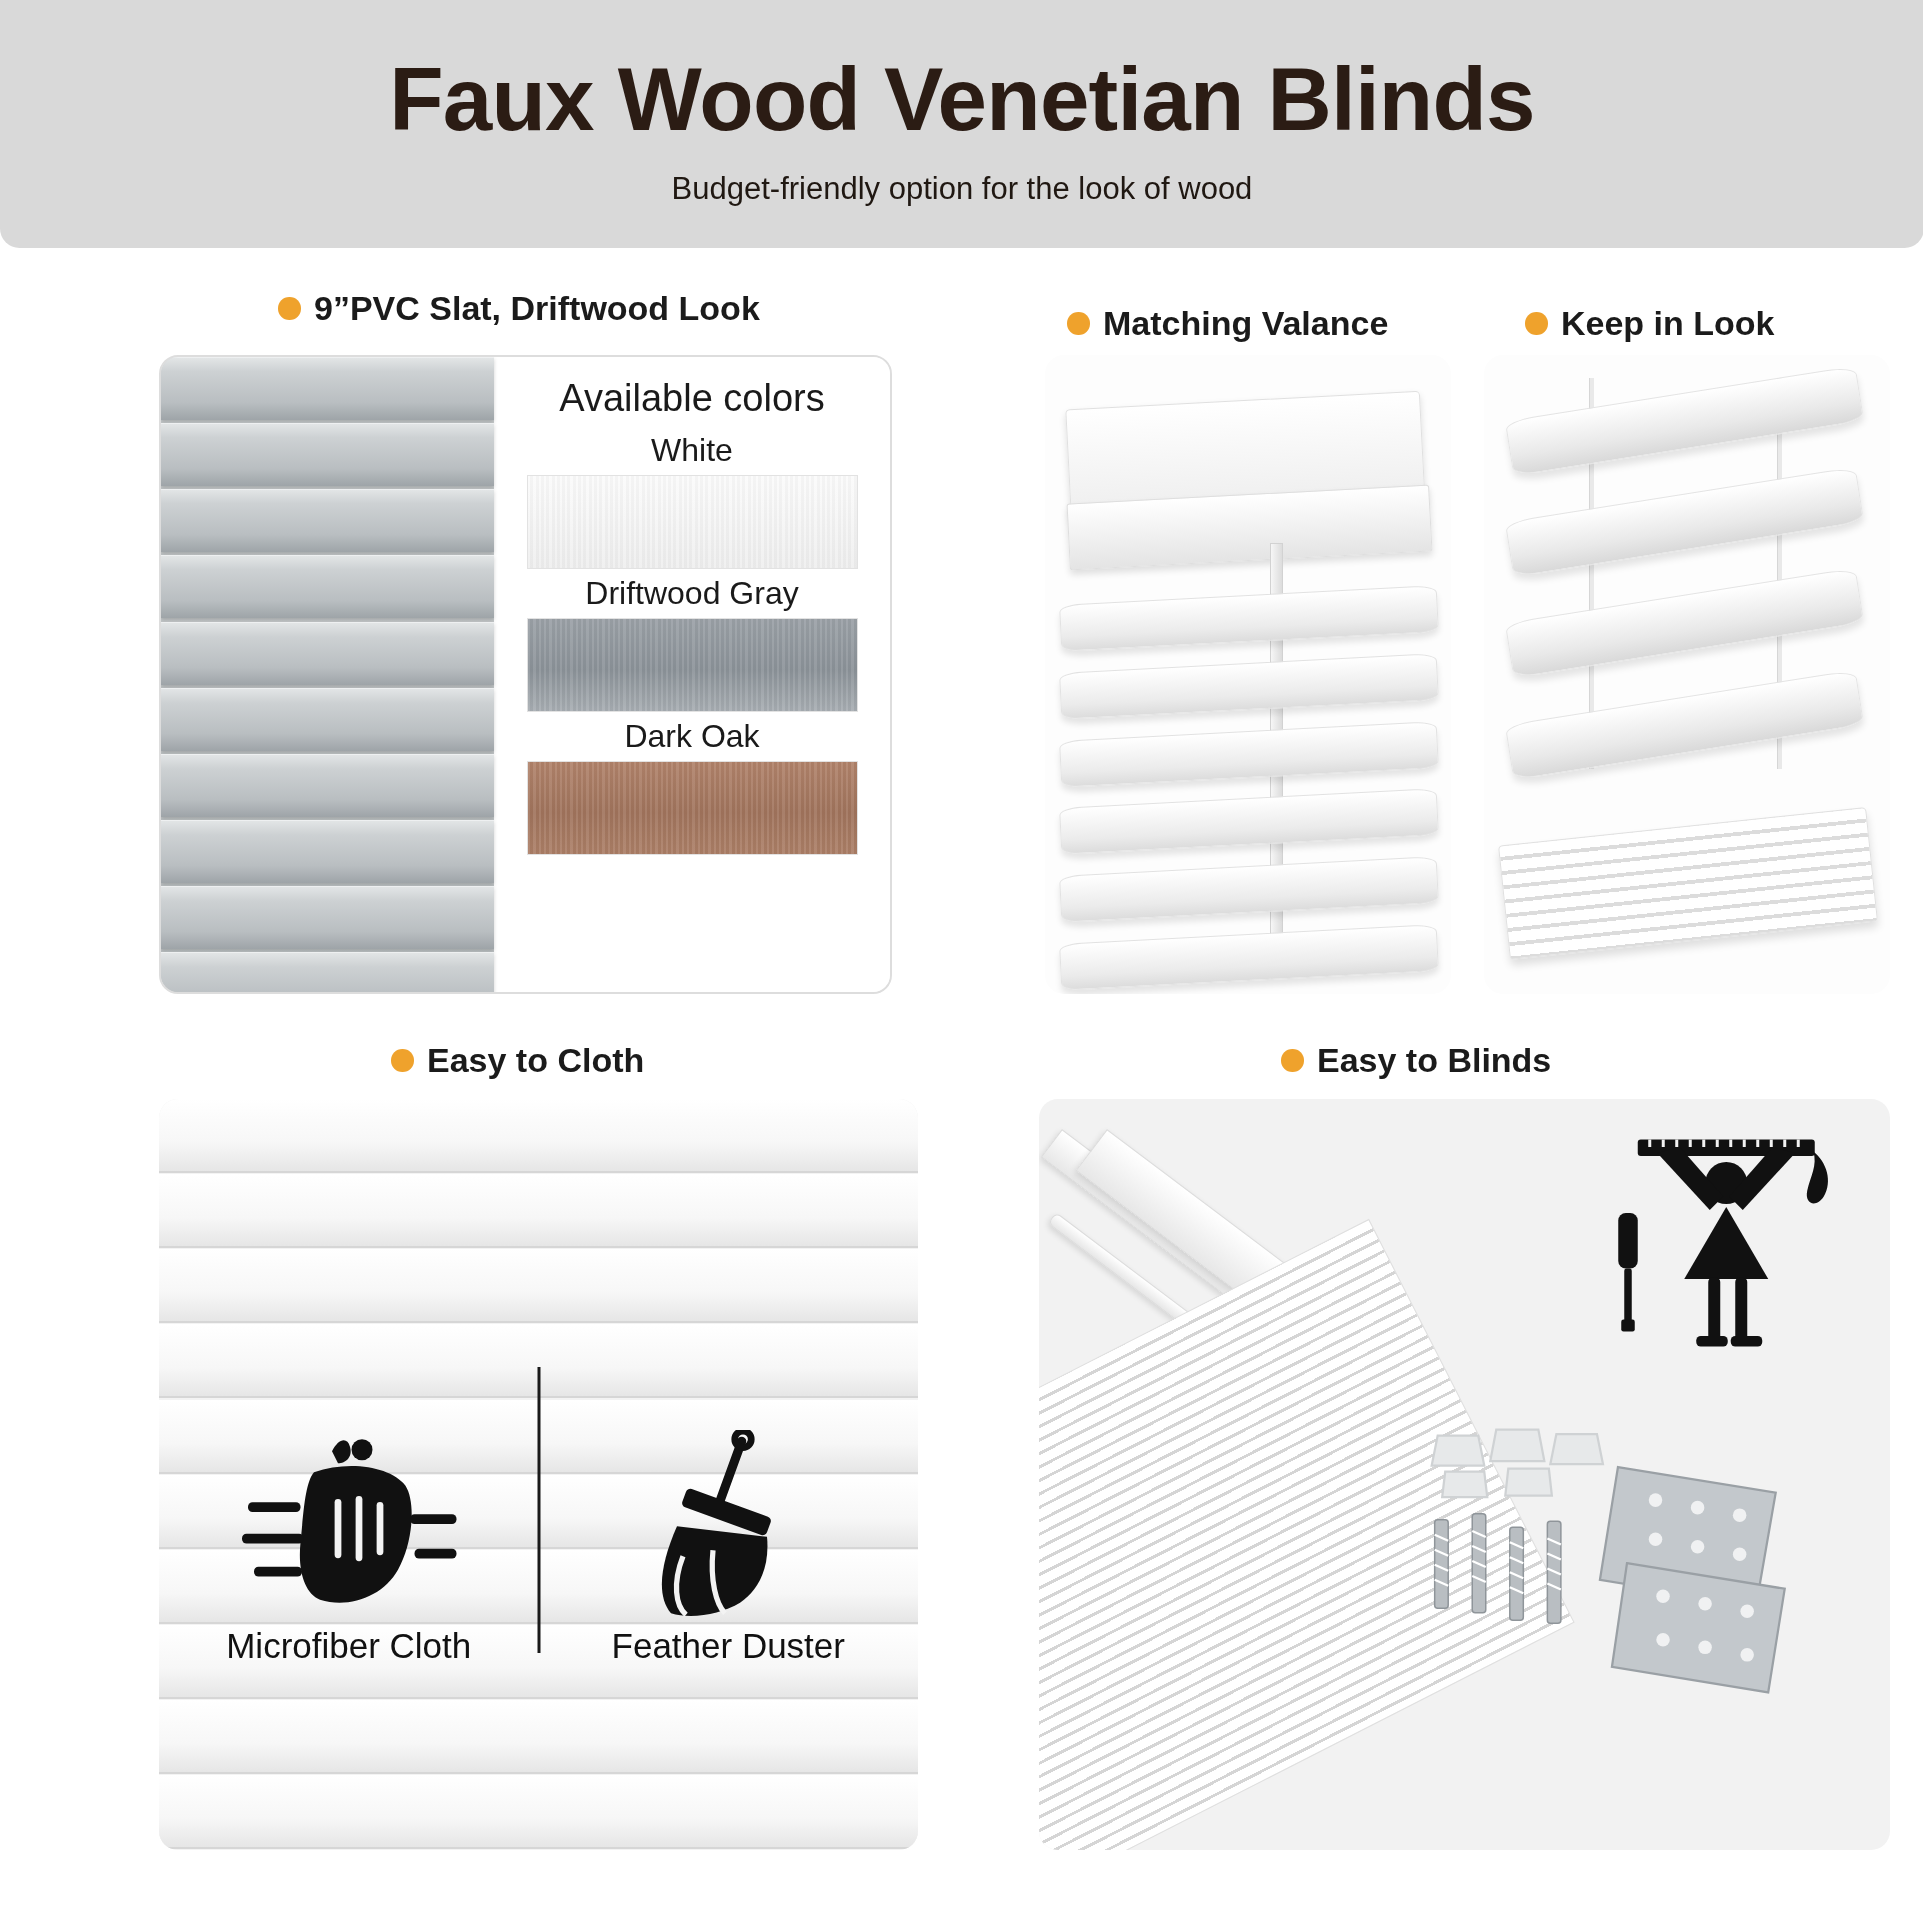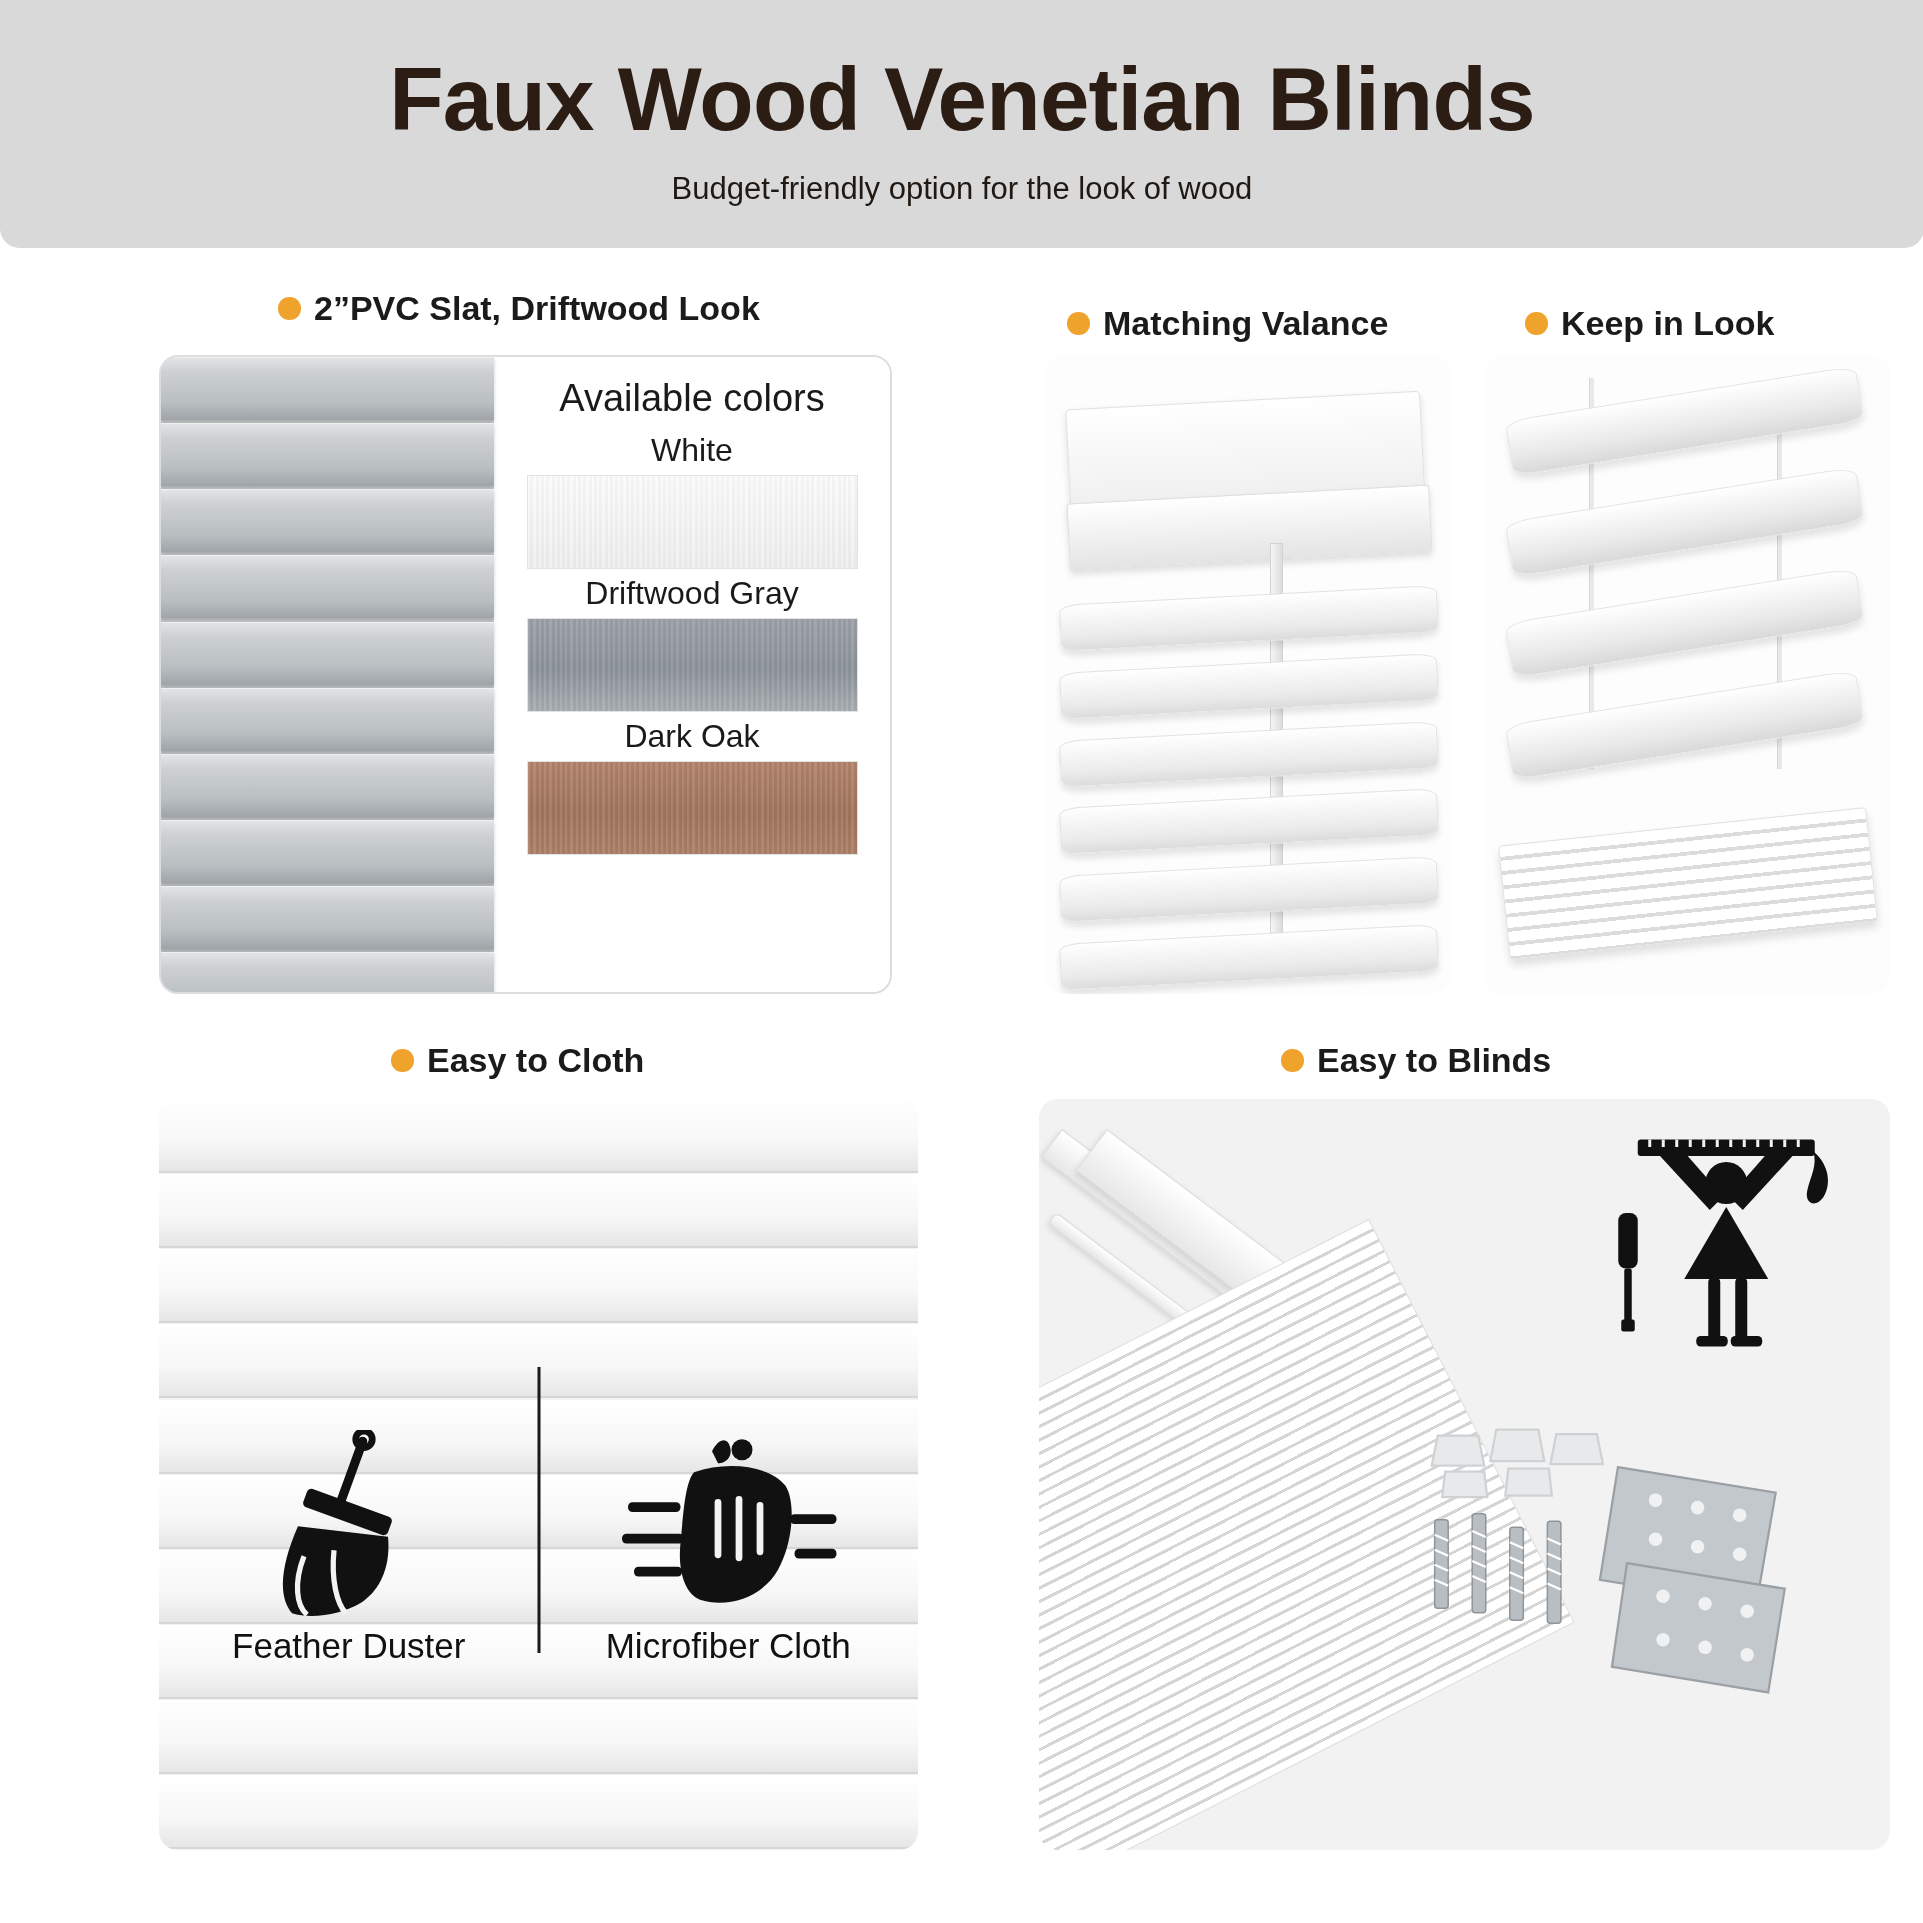--- a/index.html
+++ b/index.html
@@ -316,21 +316,21 @@
 </head>
 <body>
 
 <div class="header">
   <div class="header-title">Faux Wood Venetian Blinds</div>
   <div class="header-sub">Budget-friendly option for the look of wood</div>
 </div>
 
 <div class="label-row" style="left:278px; top:289px;">
   <span class="dot"></span>
-  <span class="label-text">2”PVC Slat, Driftwood Look</span>
+  <span class="label-text">9”PVC Slat, Driftwood Look</span>
 </div>
 
 <div class="label-row" style="left:1067px; top:304px;">
   <span class="dot"></span>
   <span class="label-text">Matching Valance</span>
 </div>
 
 <div class="label-row" style="left:1525px; top:304px;">
   <span class="dot"></span>
   <span class="label-text">Keep in Look</span>
@@ -410,36 +410,20 @@
     <div class="cs" style="top:301px"></div>
     <div class="cs" style="top:376px"></div>
     <div class="cs" style="top:451px"></div>
     <div class="cs" style="top:526px"></div>
     <div class="cs" style="top:601px"></div>
     <div class="cs" style="top:676px"></div>
   </div>
 
   <div class="clean-overlay">
     <div class="clean-divider"></div>
-
-    <div class="clean-half">
-      <div class="glyph">
-        <svg width="180" height="188" viewBox="0 0 240 250">
-          <g fill="#111111">
-            <rect x="118" y="6" width="12" height="96" rx="6" transform="rotate(20 124 54)"></rect>
-            <circle cx="140" cy="12" r="11" fill="none" stroke="#111" stroke-width="9"></circle>
-            <rect x="58" y="96" width="120" height="26" rx="6" transform="rotate(20 118 109)"></rect>
-            <path d="M52 128 C30 178 24 220 44 244 C70 252 110 246 136 230 C160 214 176 184 172 142 Z"></path>
-            <path d="M60 168 C46 204 50 234 64 246" stroke="#f3f3f3" stroke-width="7" fill="none"></path>
-            <path d="M100 160 C96 200 104 232 116 244" stroke="#f3f3f3" stroke-width="7" fill="none"></path>
-          </g>
-        </svg>
-      </div>
-      <div class="clean-caption">Feather Duster</div>
-    </div>
 
     <div class="clean-half">
       <div class="glyph">
         <svg width="225" height="188" viewBox="0 0 300 250">
           <g fill="#111111">
             <path d="M128 28 C136 12 148 8 152 22 C156 36 146 44 136 44 Z"></path>
             <circle cx="168" cy="26" r="14"></circle>
             <path d="M104 56 C150 40 206 48 226 74 C240 96 236 150 216 186 C196 222 150 238 112 226 C92 218 82 188 86 150 C90 110 92 70 104 56 Z"></path>
             <rect x="16" y="96" width="70" height="13" rx="6"></rect>
             <rect x="8" y="138" width="82" height="13" rx="6"></rect>
@@ -448,20 +432,36 @@
             <rect x="238" y="158" width="56" height="13" rx="6"></rect>
             <g stroke="#f3f3f3" stroke-width="9" stroke-linecap="round">
               <line x1="136" y1="96" x2="136" y2="166"></line>
               <line x1="164" y1="92" x2="164" y2="170"></line>
               <line x1="192" y1="100" x2="192" y2="162"></line>
             </g>
           </g>
         </svg>
       </div>
       <div class="clean-caption">Microfiber Cloth</div>
+    </div>
+
+    <div class="clean-half">
+      <div class="glyph">
+        <svg width="180" height="188" viewBox="0 0 240 250">
+          <g fill="#111111">
+            <rect x="118" y="6" width="12" height="96" rx="6" transform="rotate(20 124 54)"></rect>
+            <circle cx="140" cy="12" r="11" fill="none" stroke="#111" stroke-width="9"></circle>
+            <rect x="58" y="96" width="120" height="26" rx="6" transform="rotate(20 118 109)"></rect>
+            <path d="M52 128 C30 178 24 220 44 244 C70 252 110 246 136 230 C160 214 176 184 172 142 Z"></path>
+            <path d="M60 168 C46 204 50 234 64 246" stroke="#f3f3f3" stroke-width="7" fill="none"></path>
+            <path d="M100 160 C96 200 104 232 116 244" stroke="#f3f3f3" stroke-width="7" fill="none"></path>
+          </g>
+        </svg>
+      </div>
+      <div class="clean-caption">Feather Duster</div>
     </div>
   </div>
 </div>
 
 <div class="panel" id="panel-install">
 
   <div class="install-rail" style="left:22.5px; top:30px; width:248px; height:33px; transform:rotate(37deg); transform-origin:left top;"></div>
   <div class="install-rail" style="left:68px; top:30px; width:301px; height:50px; transform:rotate(37deg); transform-origin:left top;"></div>
   <div class="install-rail" style="left:16.5px; top:113px; width:225px; height:12px; border-radius:6px; transform:rotate(37deg); transform-origin:left top;"></div>
 

